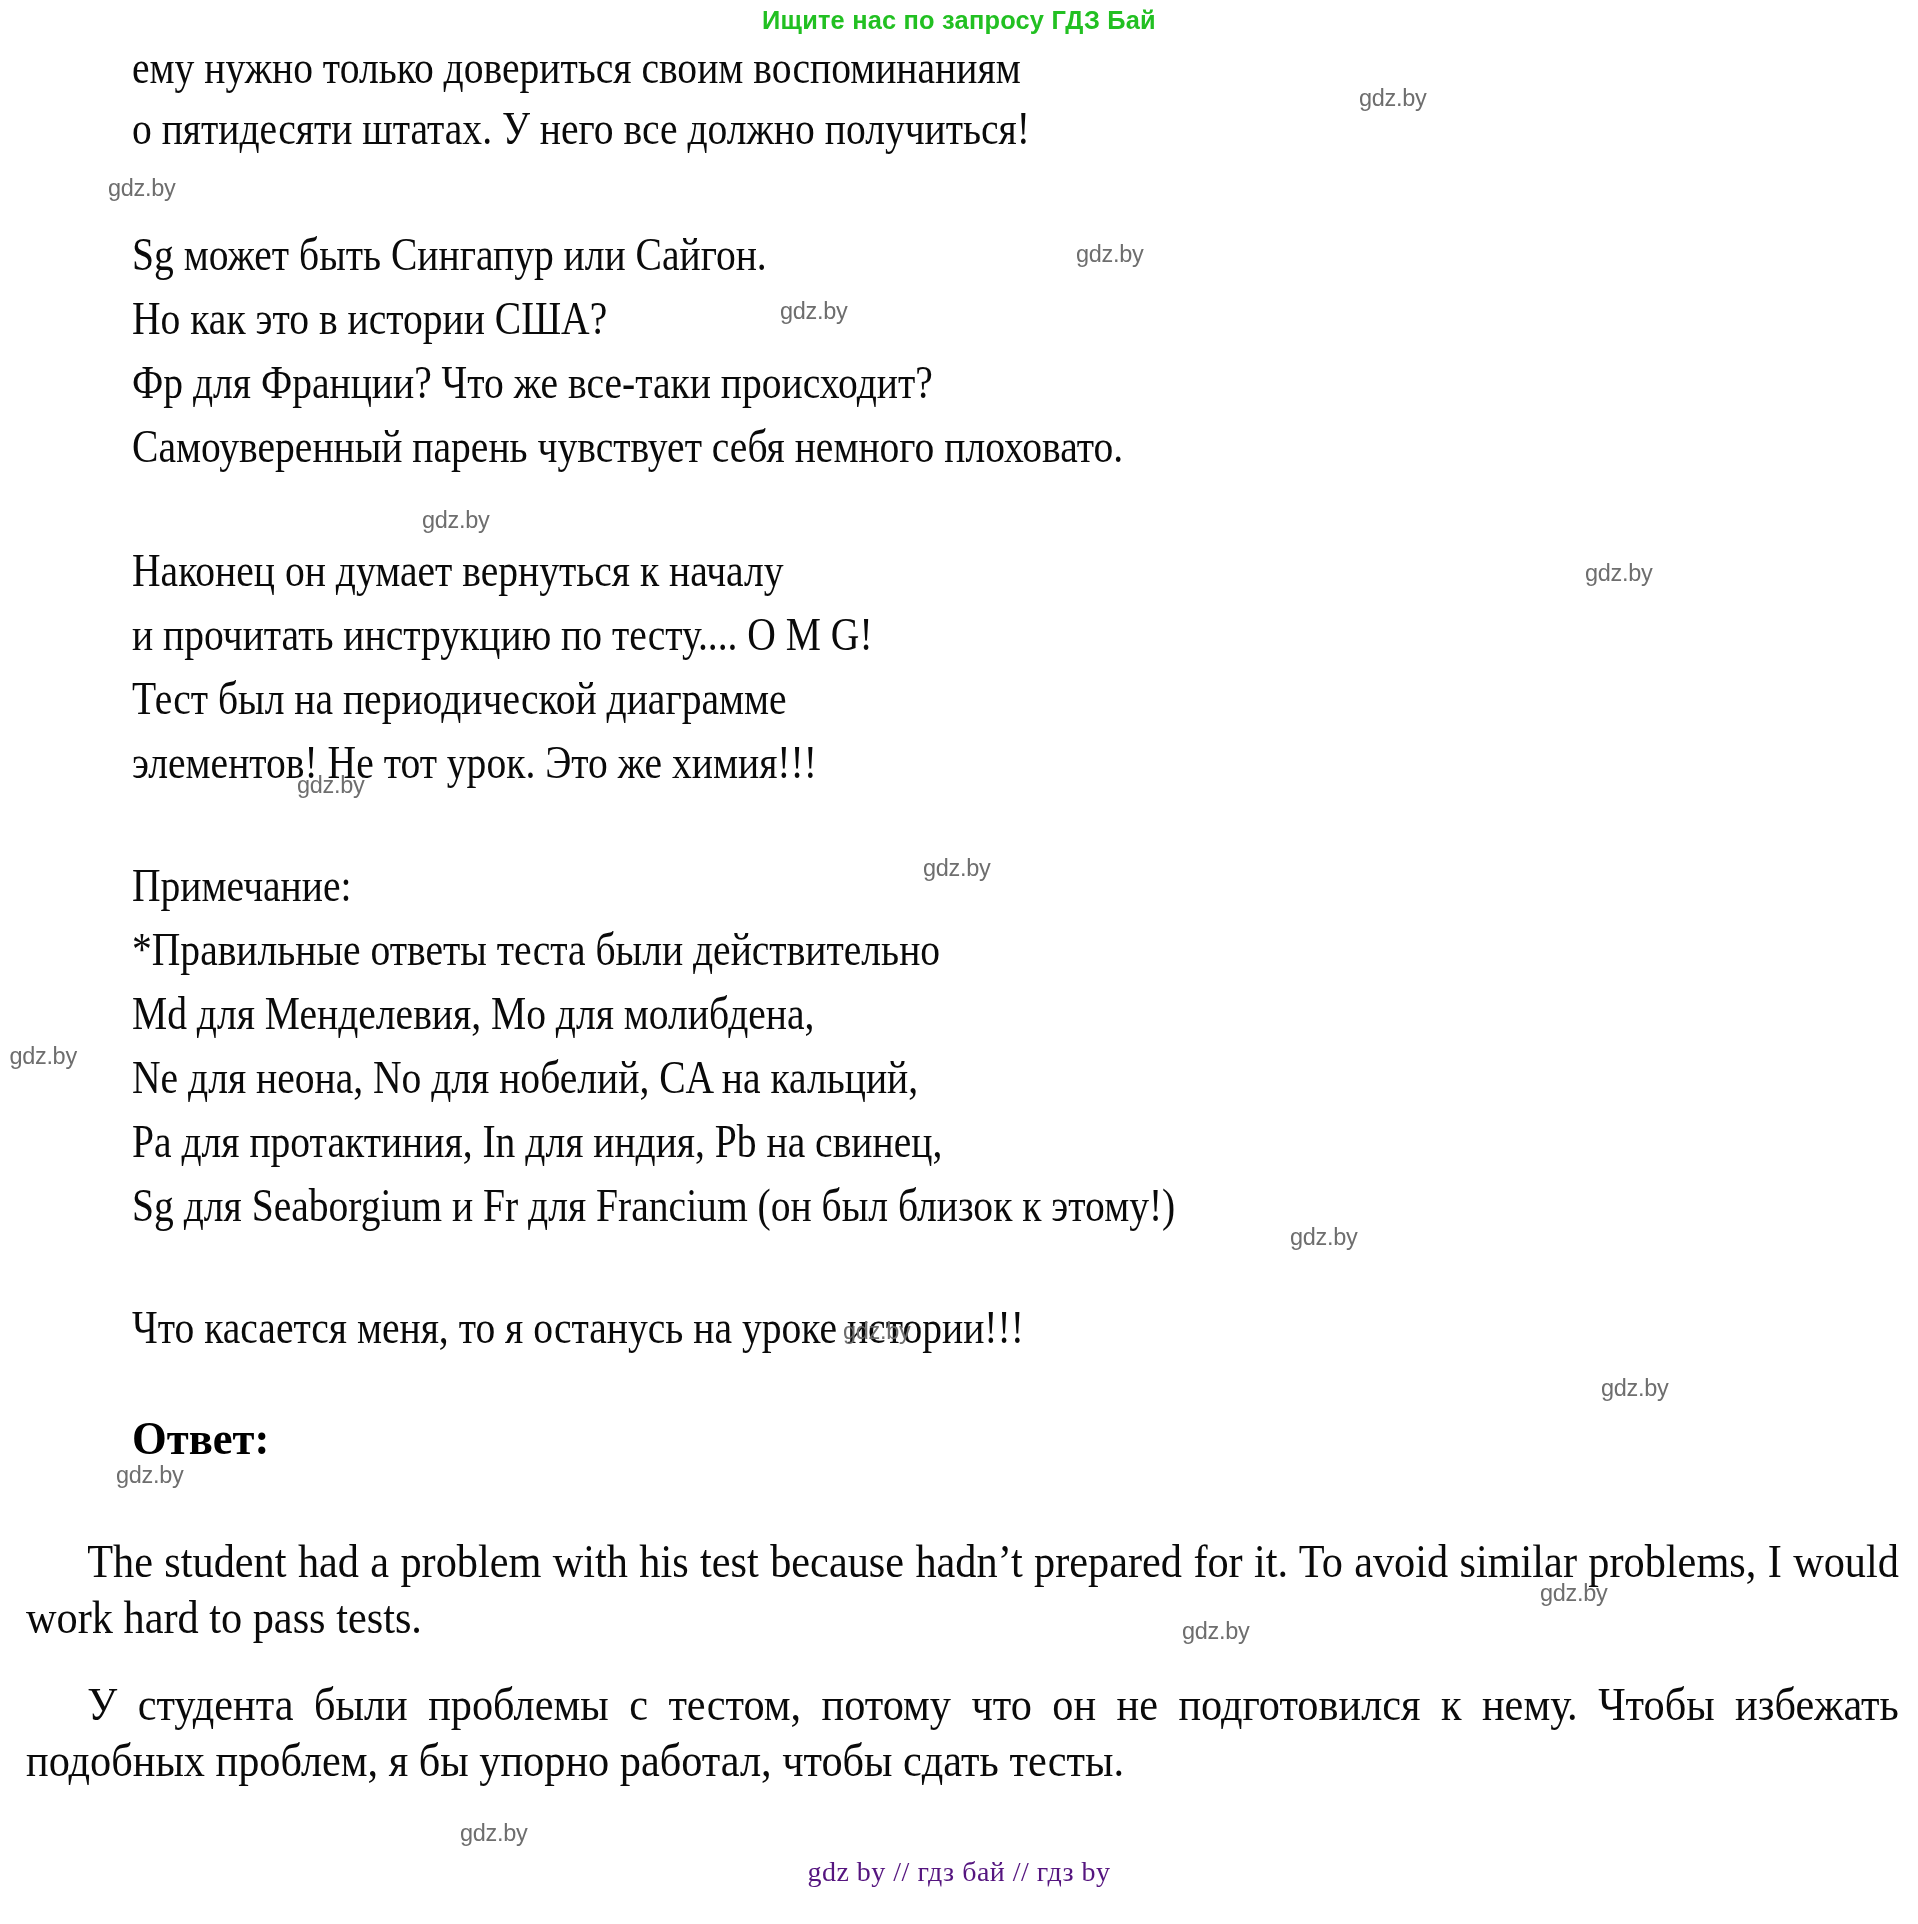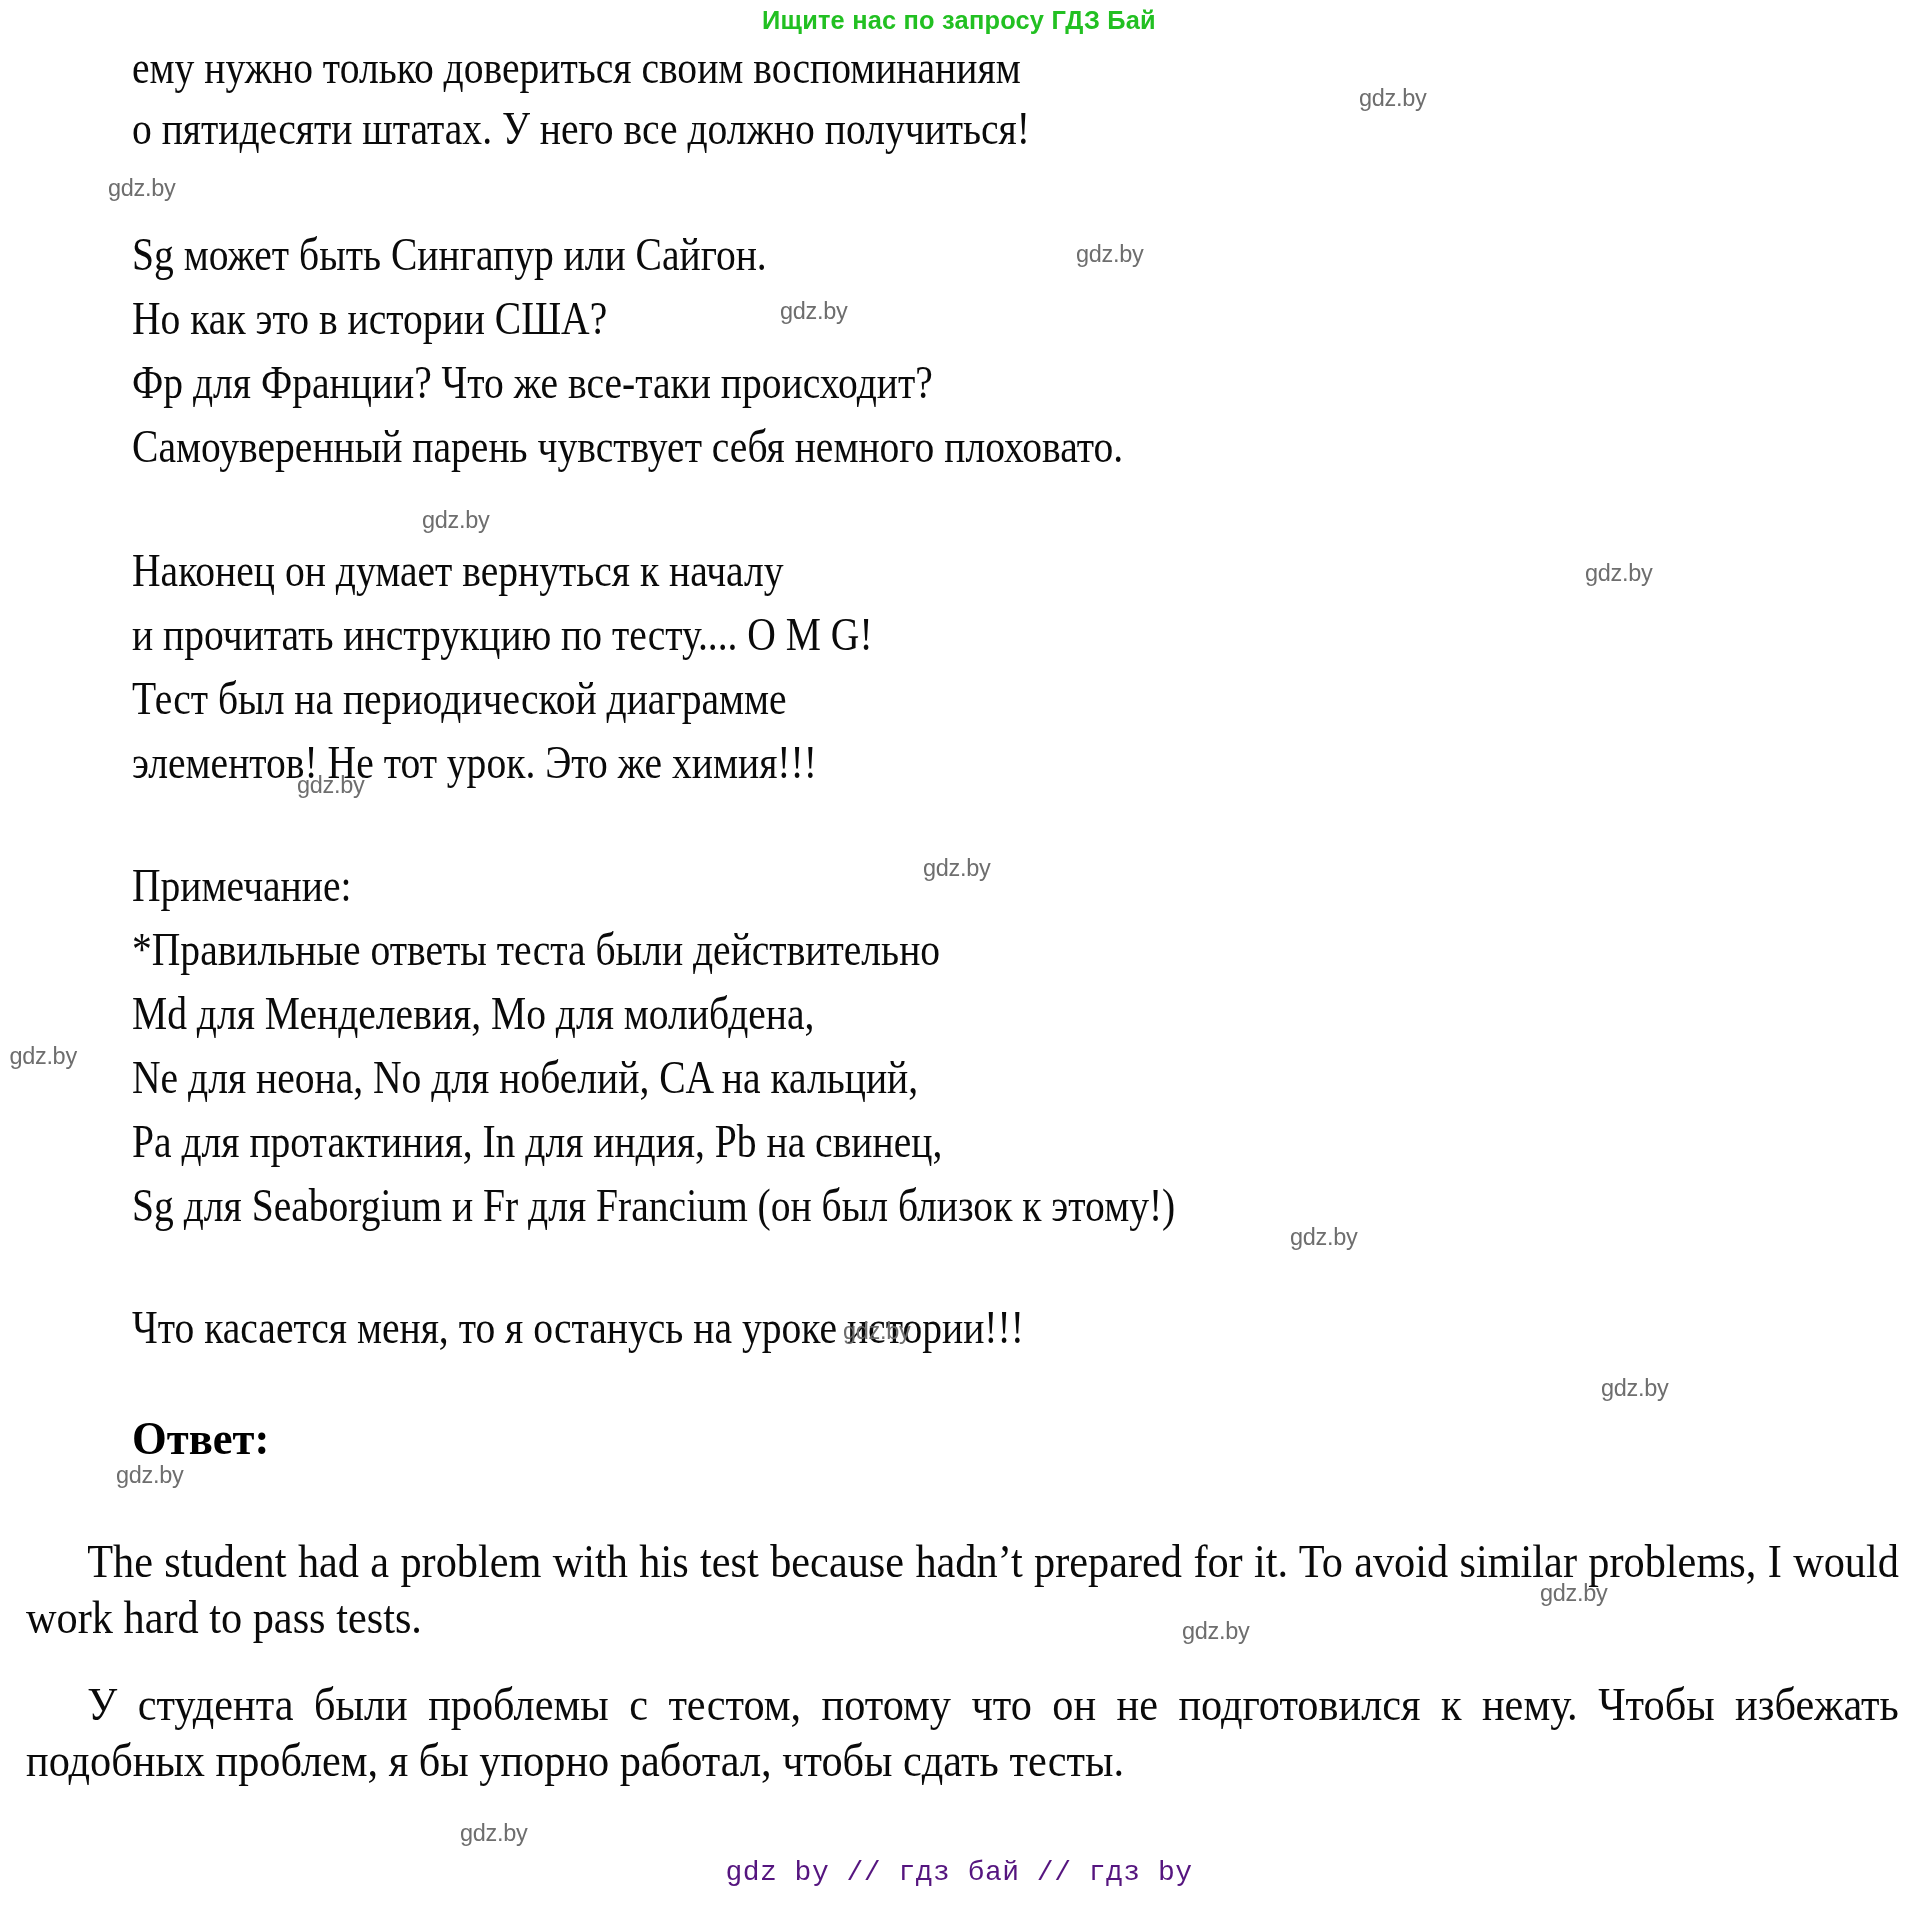--- a/index.html
+++ b/index.html
@@ -99,21 +99,21 @@
     user-select: none;
   }
 
   
   .footer {
     position: absolute;
     left: 0;
     bottom: 5.6px;
     width: 1918px;
     text-align: center;
-    font-family: Liberation Mono, monospace;
+    font-family: Liberation Serif, serif;
     font-size: 28px;
     color: #55157f;
     letter-spacing: 0.5px;
   }
 </style>
 </head>
 <body>
 
 <div class="page">
 

